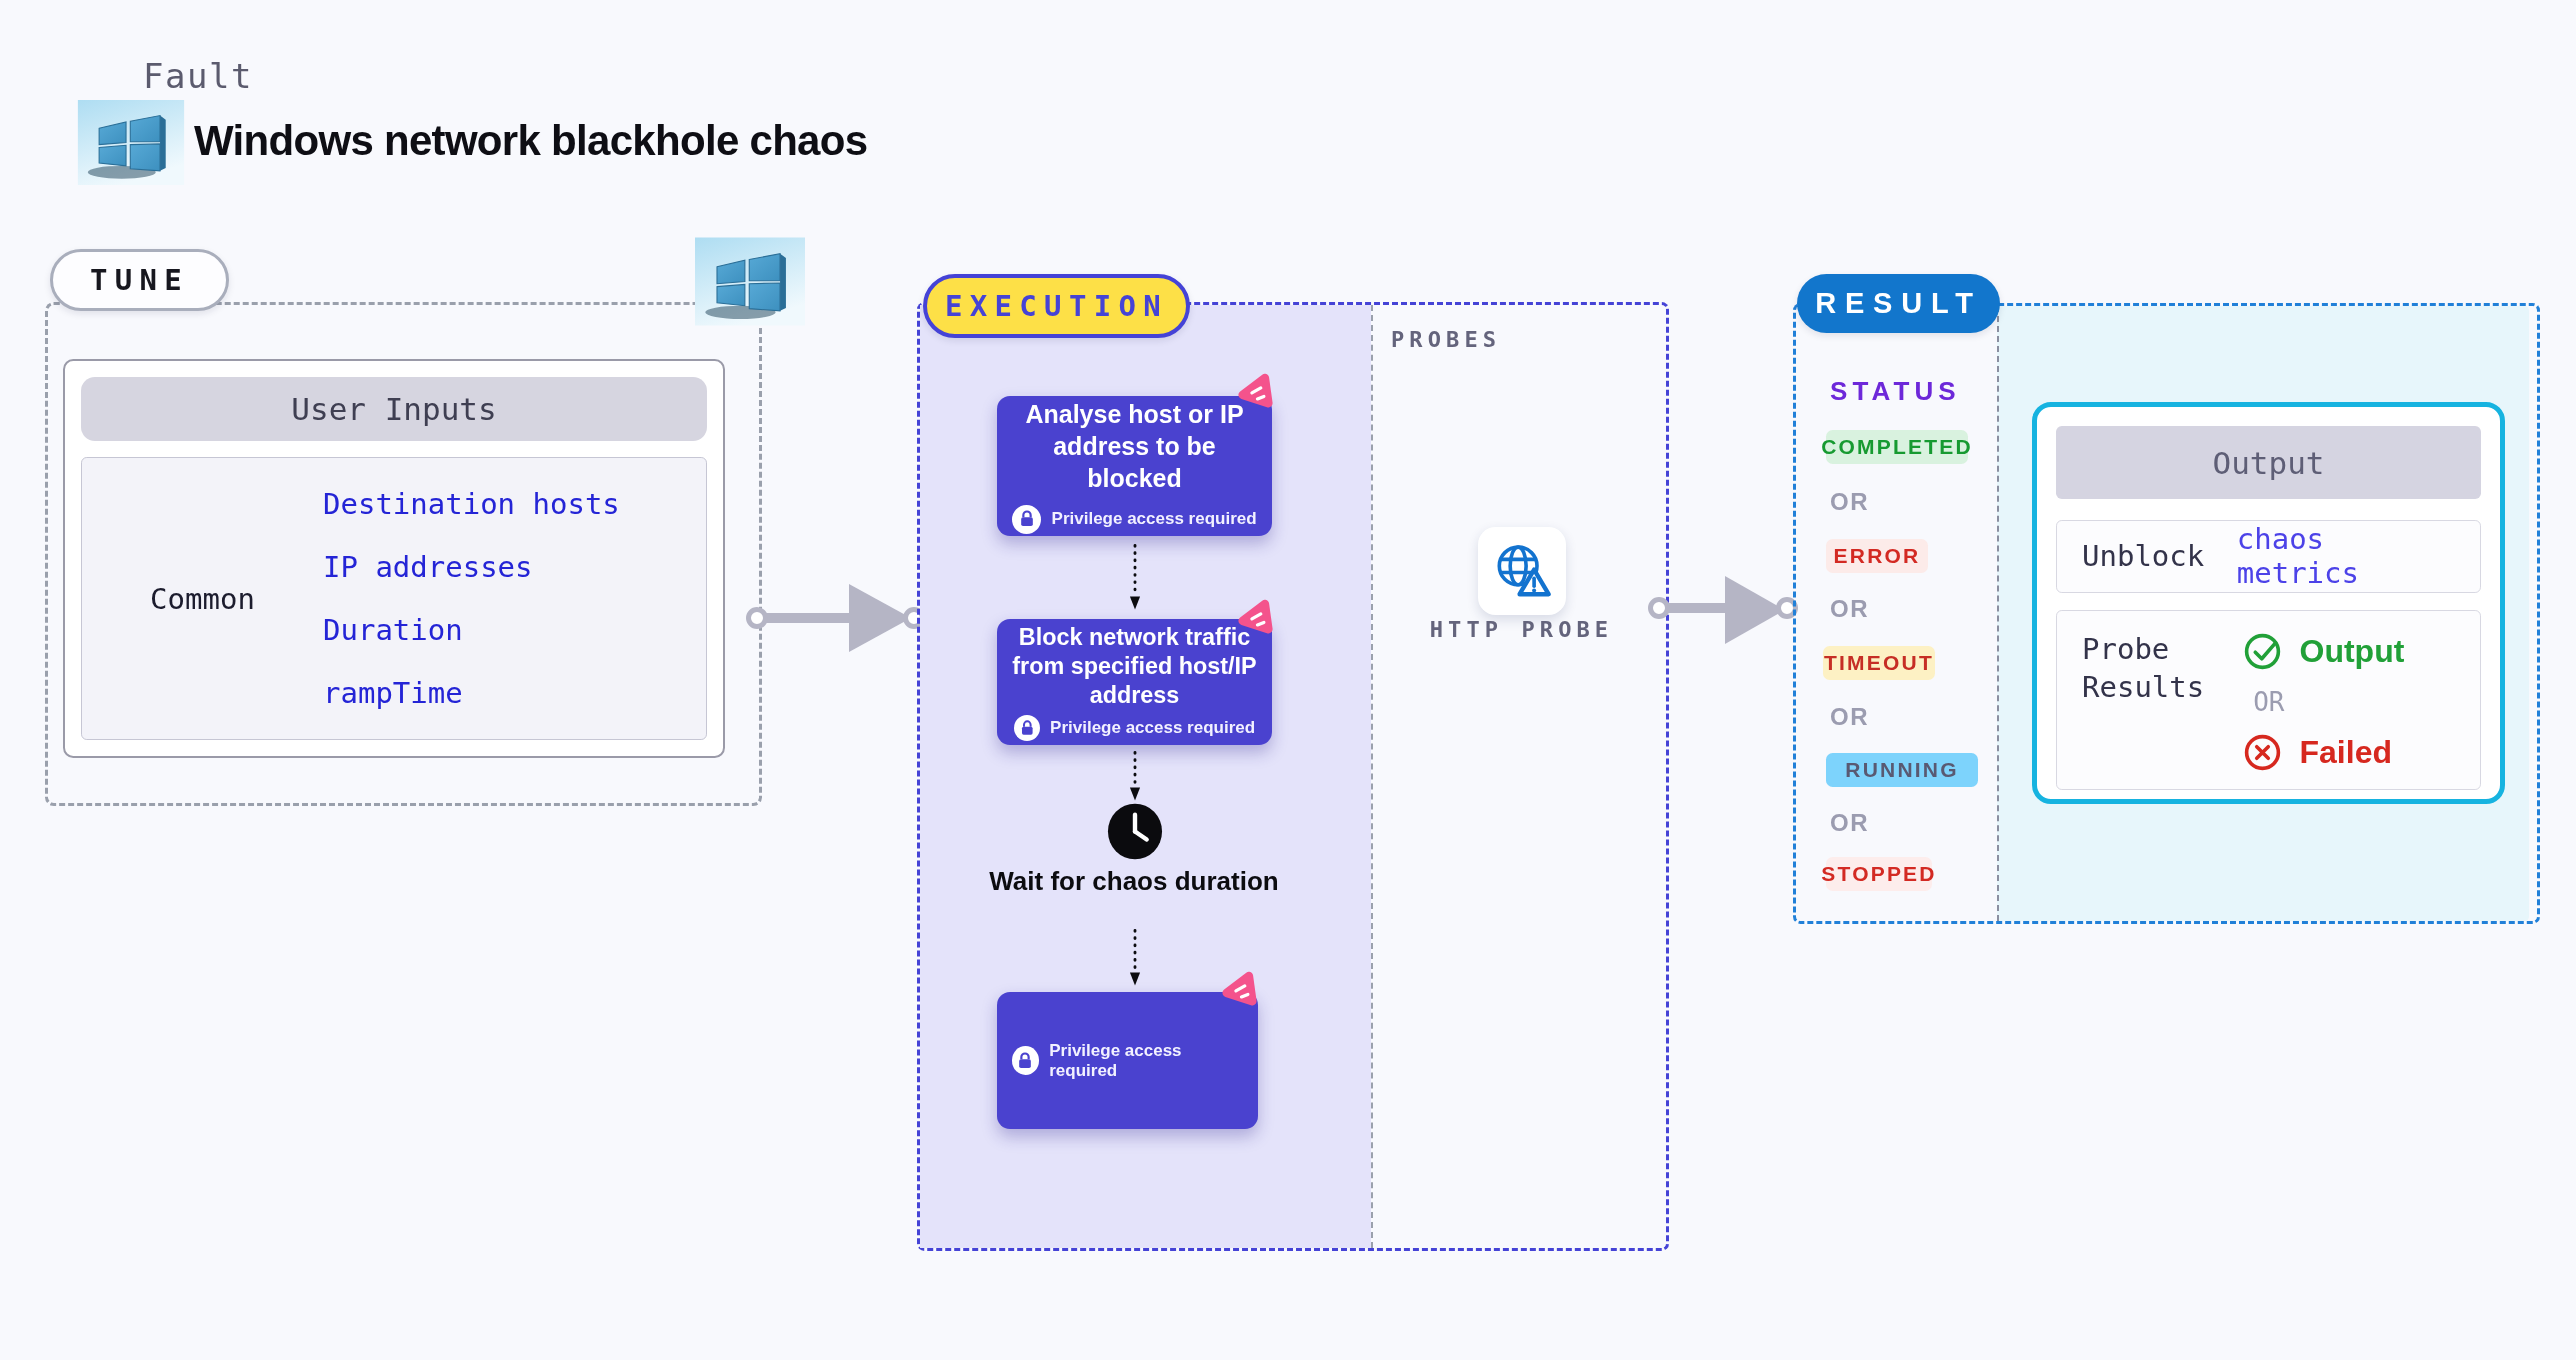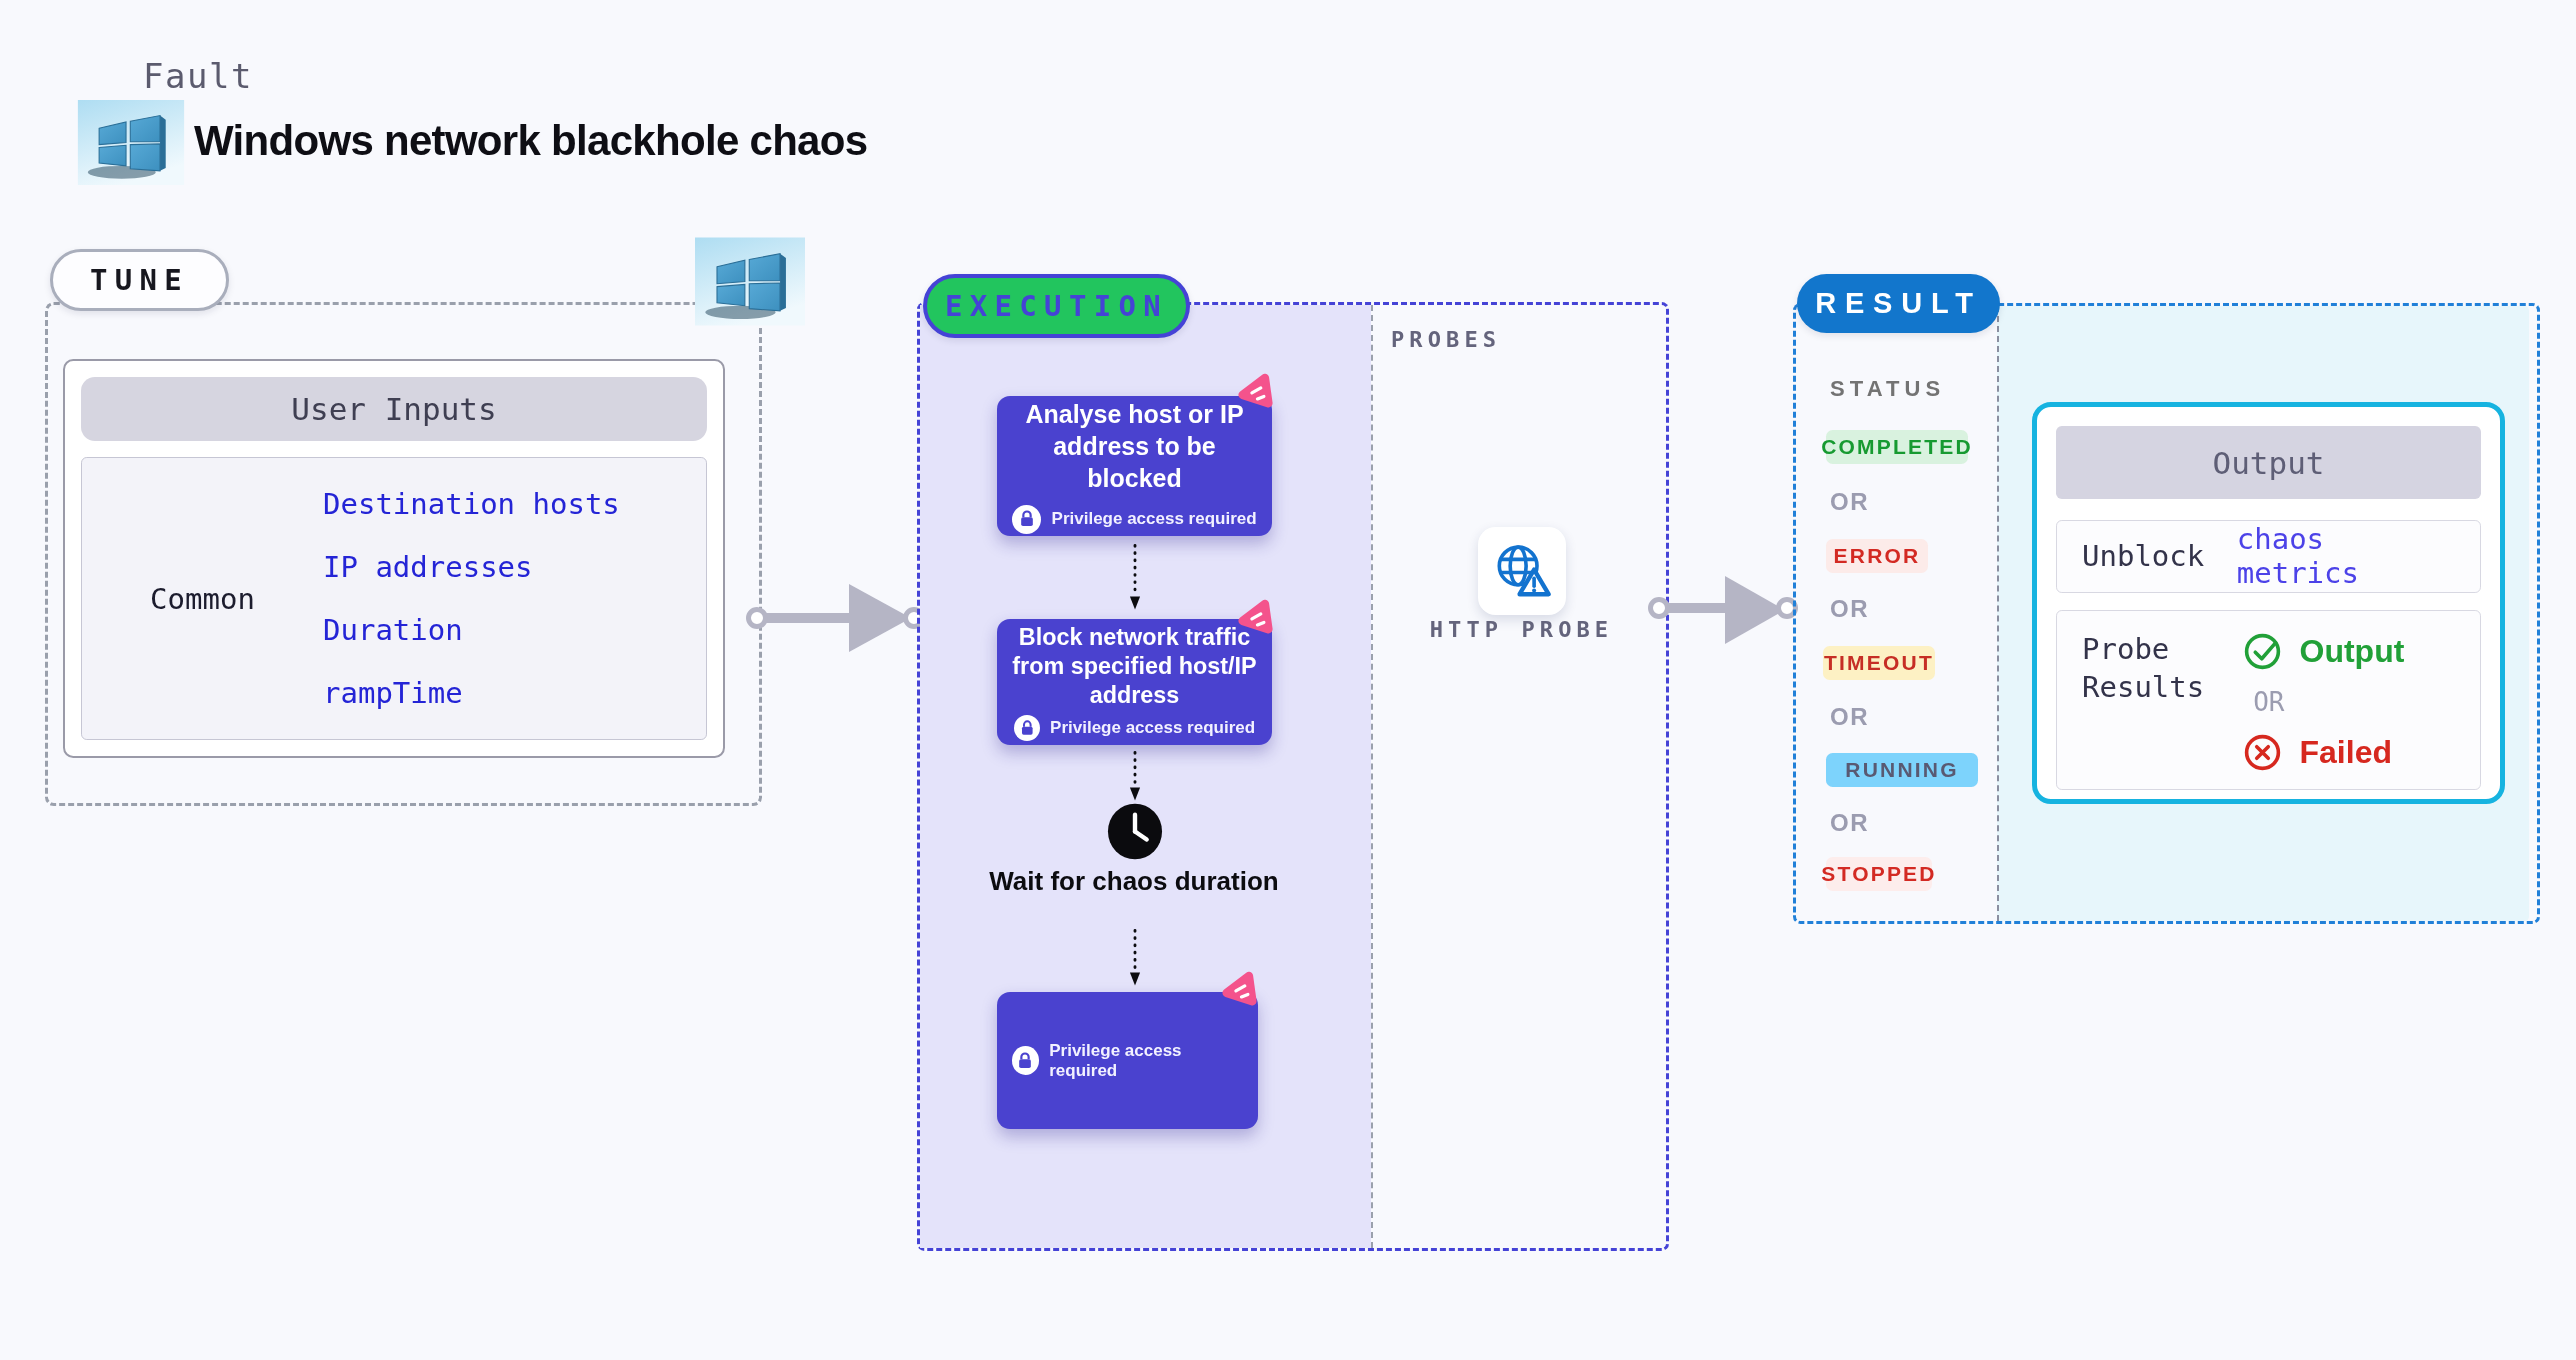--- a/index.html
+++ b/index.html
@@ -19,21 +19,21 @@
   .exec-divider{left:451px;top:0;width:0;height:100%;border-left:2.9px dashed #9aa0ac;}
   .result-box{left:1793px;top:303px;width:741px;height:615px;border:3.7px dashed #2180d8;border-radius:7.3px;}
   .result-fill{left:201px;top:0;width:532px;height:100%;background:#e7f6fb;border-radius:0 4.4px 4.4px 0;}
   .result-divider{left:201px;top:0;width:0;height:100%;border-left:2.2px dashed #8a8fa0;}
 
   
   .pill{border-radius:44px;display:flex;align-items:center;justify-content:center;
         font-weight:bold;box-shadow:0 2.9px 7.3px rgba(20,20,60,.10);}
   .tune-pill{left:50px;top:249px;width:173px;height:56px;background:#fdfdff;border:3.7px solid #a9aebc;
              font-size:29px;color:#17171f;letter-spacing:7.3px;}
-  .exec-pill{left:923px;top:274px;width:259px;height:56px;background:#22c55e;border:4.4px solid #4543d6;
+  .exec-pill{left:923px;top:274px;width:259px;height:56px;background:#fde047;border:4.4px solid #4543d6;
              font-size:29px;color:#4543d6;letter-spacing:7.3px;}
   .result-pill{left:1797px;top:274px;width:203px;height:59px;background:#1276cc;color:#ffffff;
                font-size:29px;letter-spacing:8.8px;font-family:"Liberation Sans",sans-serif;}
 
   
   .ui-card{left:63px;top:359px;width:662px;height:399px;background:#ffffff;border:2.9px solid #9a9aa8;
            border-radius:10.2px;box-sizing:border-box;padding:16px;}
   .ui-header{width:100%;height:64px;background:#d6d5e0;border-radius:14px;display:flex;align-items:center;
              justify-content:center;font-size:31px;color:#3f3f52;}
   .ui-body{margin-top:16px;width:100%;height:283px;background:#f3f3f9;border:1.5px solid #c6c6d4;border-radius:5.8px;
@@ -59,21 +59,21 @@
   .wait-title{font-size:26px;line-height:32px;font-weight:bold;color:#0c0c10;text-align:center;}
 
   
   .probes-label{font-size:22px;font-weight:bold;color:#64647c;letter-spacing:5.1px;}
   .probe-card{left:1478px;top:527px;width:88px;height:88px;background:#fff;border-radius:17.5px;
               box-shadow:0 4.4px 11.7px rgba(30,40,90,.14);display:flex;align-items:center;justify-content:center;}
   .probe-label{left:1412px;top:617px;width:219px;text-align:center;font-size:22px;font-weight:bold;
                color:#64647c;letter-spacing:5.1px;}
 
   
-  .status-heading{left:1830px;top:376px;font-size:22px;font-weight:bold;color:#737373;letter-spacing:5.1px;}
+  .status-heading{left:1830px;top:376px;font-size:26px;font-weight:bold;color:#6d28d9;letter-spacing:5.1px;}
   .badge{position:absolute;height:34px;border-radius:6.6px;display:flex;align-items:center;justify-content:center;
          font-size:21px;font-weight:bold;letter-spacing:2.2px;padding:0 1.5px;box-sizing:border-box;}
   .b-completed{left:1826px;top:430px;width:142px;background:#d9f2df;color:#179a31;}
   .b-error{left:1826px;top:539px;width:102px;background:#fcebe9;color:#d32a23;}
   .b-timeout{left:1823px;top:646px;width:112px;background:#fdf1c4;color:#c62e25;}
   .b-running{left:1826px;top:753px;width:152px;background:#7dd3fc;color:#595972;}
   .b-stopped{left:1826px;top:857px;width:106px;background:#fdedec;color:#d32a23;}
   .or-label{position:absolute;left:1830px;font-size:24px;font-weight:bold;color:#9b9cb0;letter-spacing:1.5px;}
 
   

